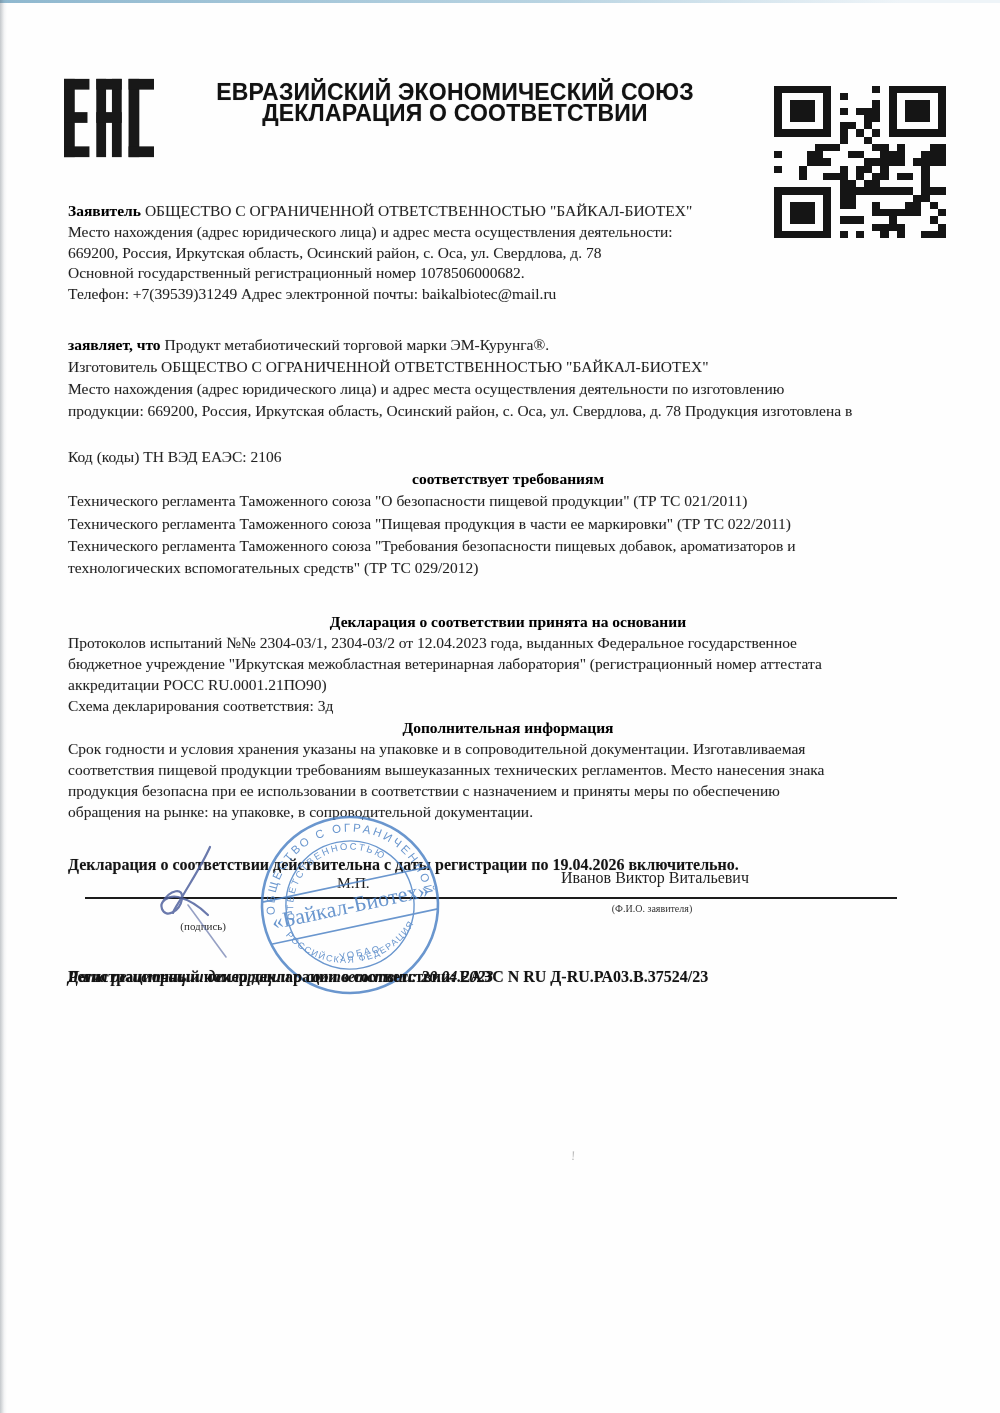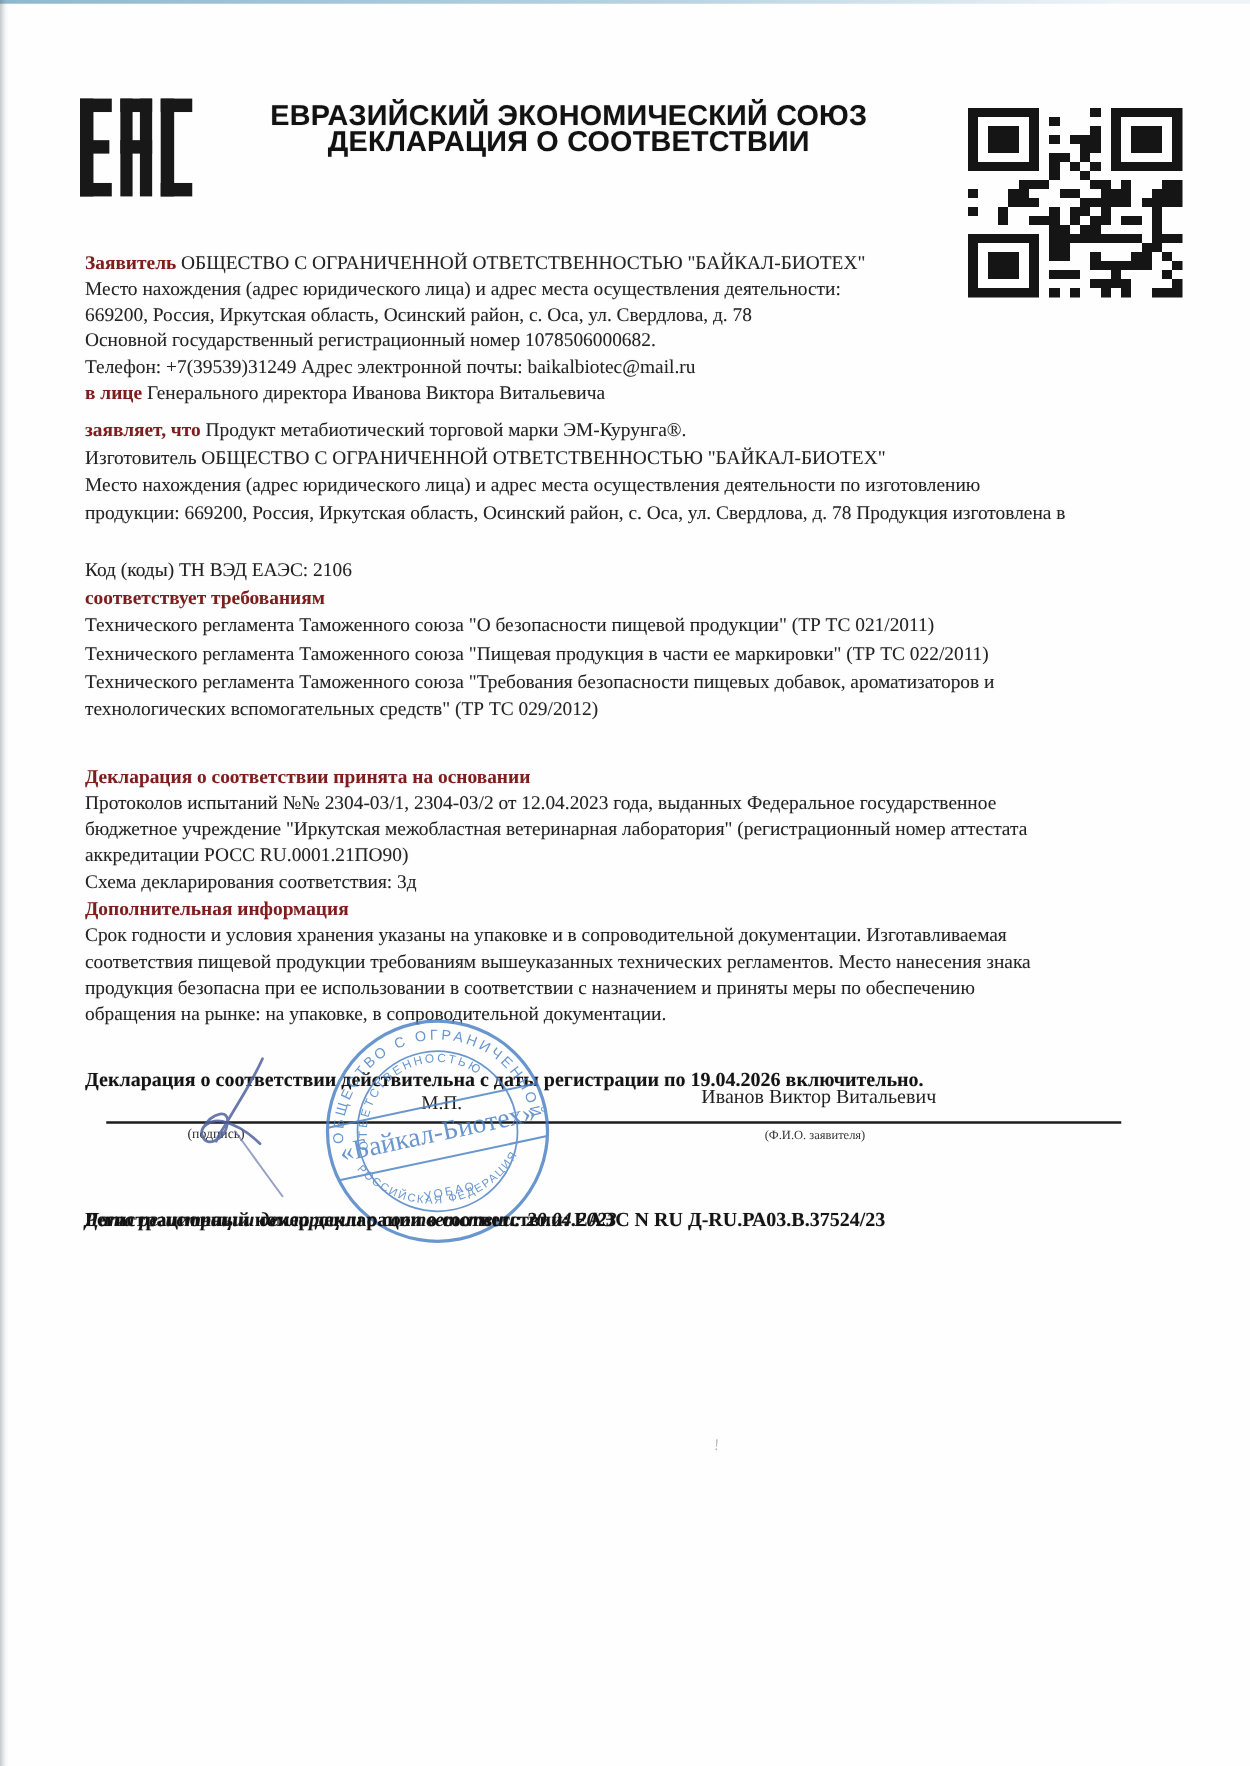--- a/index.html
+++ b/index.html
@@ -23,34 +23,34 @@
   .doc-title { position:absolute; left:215px; top:82px; width:480px; text-align:center;
     font-family:"Liberation Sans","DejaVu Sans",sans-serif; font-weight:bold;
     font-size:23px; line-height:21px; color:#121212; letter-spacing:0.2px;
     text-shadow:0 0 1px rgba(20,20,20,0.25); }
   .qr { position:absolute; left:774px; top:86px; }
 
   
   .tblock { position:absolute; left:68px; width:880px; font-size:15.5px; color:#232323;
     text-shadow:0 0 1px rgba(40,40,40,0.18); }
   .tblock .ln { white-space:nowrap; }
-  b, .bold { font-weight:bold; color:#7f1d1d; }
+  b, .bold { font-weight:bold; color:#000000;text-align:center; }
   .b1 { top:201px; } .b1 .ln { height:20.8px; line-height:20.8px; }
   .b2 { top:334px; } .b2 .ln { height:22px; line-height:22px; }
   .b3 { top:446px; } .b3 .ln { height:22.2px; line-height:22.2px; }
   .b4 { top:611px; } .b4 .ln { height:21px; line-height:21px; }
   .b5 { top:717px; } .b5 .ln { height:21px; line-height:21px; }
 
   .validity { position:absolute; left:68px; top:856px; width:900px;
     font-size:16px; font-weight:bold; color:#141414; white-space:nowrap;
     text-shadow:0 0 1px rgba(20,20,20,0.25); }
 
   
   .sig-line { position:absolute; left:85px; top:897px; width:812px; height:2px; background:#1c1c1c; }
-  .sig-caption { position:absolute; left:150px; top:901px; width:76px; text-align:left;
+  .sig-caption { position:absolute; left:150px; top:920px; width:76px; text-align:right;
     font-size:11px; color:#2b2b2b; }
   .mp-label { position:absolute; left:289px; top:874px; font-size:15.5px; color:#1d1d1d;padding-left:48px; }
   .fio-name { position:absolute; left:505px; top:869px; width:300px; text-align:center;
     font-size:16px; color:#1f1f1f; }
   .fio-caption { position:absolute; left:552px; top:903px; width:200px; text-align:center;
     font-size:10px; color:#333; }
   .signature { position:absolute; left:148px; top:845px; overflow:visible; }
   .stamp { position:absolute; left:245px; top:800px; overflow:visible; opacity:0.82; }
 
   .reg-number { position:absolute; left:68px; top:936px; font-size:16px; font-weight:bold;
@@ -304,21 +304,20 @@
       <rect x="19" y="20" width="1" height="1" fill="#151515"></rect>
       <rect x="20" y="20" width="1" height="1" fill="#151515"></rect>
     </svg>
 
   <div class="tblock b1">
     <div class="ln"><b>Заявитель</b><span> ОБЩЕСТВО С ОГРАНИЧЕННОЙ ОТВЕТСТВЕННОСТЬЮ "БАЙКАЛ-БИОТЕХ"</span></div>
     <div class="ln">Место нахождения (адрес юридического лица) и адрес места осуществления деятельности:</div>
     <div class="ln">669200, Россия, Иркутская область, Осинский район, с. Оса, ул. Свердлова, д. 78</div>
     <div class="ln">Основной государственный регистрационный номер 1078506000682.</div>
     <div class="ln">Телефон: +7(39539)31249 Адрес электронной почты: baikalbiotec@mail.ru</div>
-    <div class="ln"><b>в лице</b><span> Генерального директора Иванова Виктора Витальевича</span></div>
   </div>
 
   <div class="tblock b2">
     <div class="ln"><b>заявляет, что</b><span> Продукт метабиотический торговой марки ЭМ-Курунга®.</span></div>
     <div class="ln">Изготовитель ОБЩЕСТВО С ОГРАНИЧЕННОЙ ОТВЕТСТВЕННОСТЬЮ "БАЙКАЛ-БИОТЕХ"</div>
     <div class="ln">Место нахождения (адрес юридического лица) и адрес места осуществления деятельности по изготовлению</div>
     <div class="ln">продукции: 669200, Россия, Иркутская область, Осинский район, с. Оса, ул. Свердлова, д. 78 Продукция изготовлена в</div>
   </div>
 
   <div class="tblock b3">

